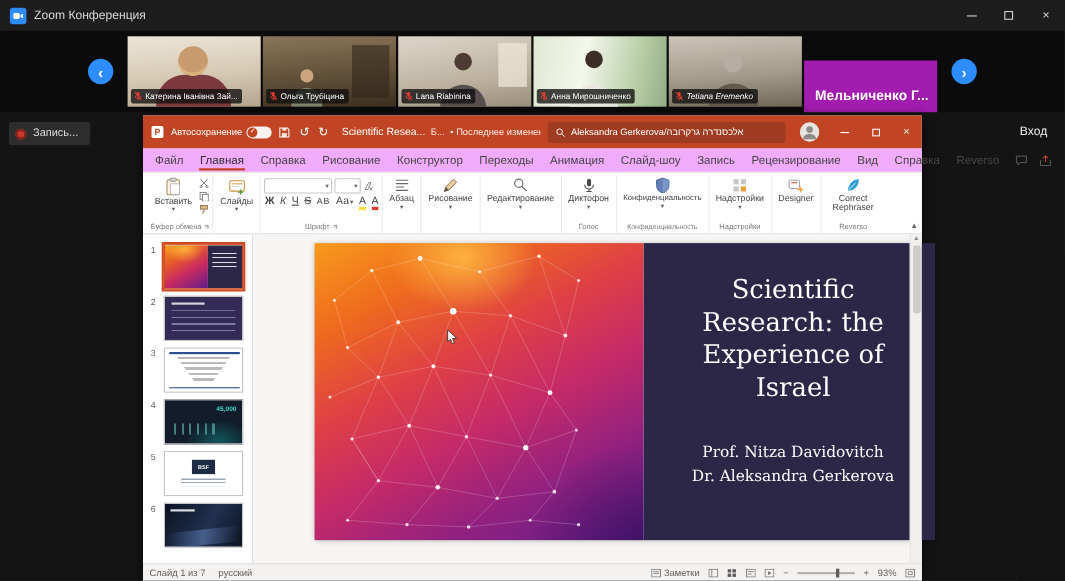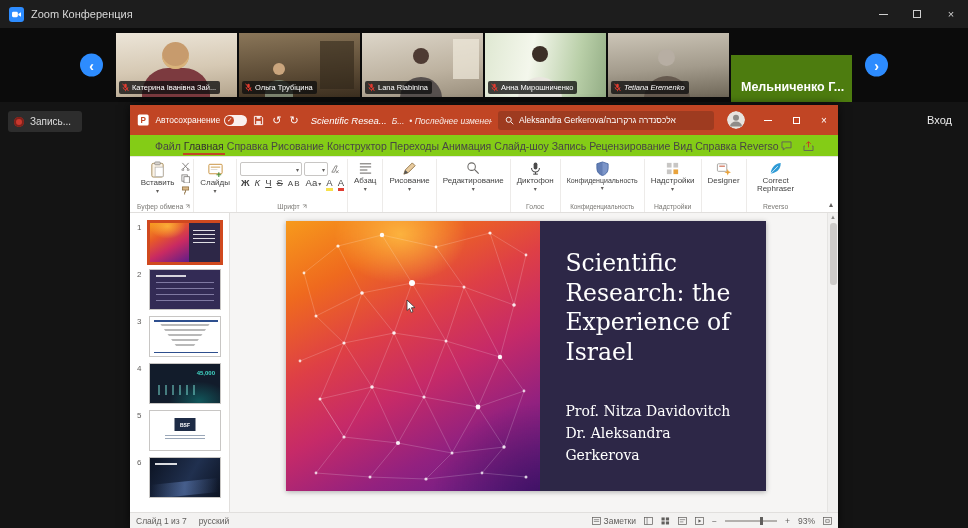--- a/index.html
+++ b/index.html
@@ -31,49 +31,49 @@
   .t3 { background:linear-gradient(170deg,#ddd6c9 0%,#bdb2a0 60%,#998e7c 100%); }
   .t3::after { content:""; position:absolute; right:4px; top:6px; width:26px; height:40px; background:#efe9dc; opacity:.7; }
   .t3 .head  { width:16px;height:16px; left:51px; top:15px; background:#4e3b33; }
   .t3 .torso { width:42px;height:22px; left:38px; bottom:-2px; background:#57504e; }
   .t4 { background:linear-gradient(100deg,#dfe8d2 0%,#f4f7ec 38%,#b9cfa8 75%,#93ad85 100%); }
   .t4 .head  { width:16px;height:16px; left:47px; top:13px; background:#3c2f27; }
   .t4 .torso { width:44px;height:22px; left:33px; bottom:-2px; background:#e9e6df; }
   .t5 { background:linear-gradient(175deg,#ccc5b7 0%,#a39b8c 55%,#6f6758 100%);font-style:italic; }
   .t5 .head  { width:17px;height:17px; left:50px; top:16px; background:#b7aea3; }
   .t5 .torso { width:46px;height:23px; left:36px; bottom:-2px; background:#65594e; }
-  .t6 { background:#4d7c0f;margin-top:44px; }
+  .t6 { background:#a21caf;margin-top:44px; }
   .bigname { position:absolute; left:10px; top:50%; transform:translateY(-50%); color:#fff; font-size:12.5px; font-weight:bold; white-space:nowrap; }
   .nav-arrow { position:absolute; top:50%; transform:translateY(-50%); width:23px; height:23px; border-radius:50%; background:#2D8CFF; color:#fff; display:flex; align-items:center; justify-content:center; font-size:14px; font-weight:bold; border:none; line-height:1; }
   .nav-arrow.left { left:80px; } .nav-arrow.right { right:80px; }
 
   
   .stage { position:relative; height:426px; background:#141414; }
   .record-pill { position:absolute; left:8px; top:9px; height:21px; background:#2d2d2d; border-radius:3px; display:flex; align-items:center; gap:6px; padding:0 11px 0 6px; color:#dedede; font-size:10px; }
   .record-dot { width:10px; height:10px; border-radius:50%; background:#c8382e; box-shadow:inset 0 0 0 2px #7e211a; }
   .login-label { position:absolute; right:16px; top:12px; color:#ececec; font-size:11px; }
 
   
   .ppt { position:absolute; left:130px; top:3px; width:708px; height:423px; background:#fff; display:flex; flex-direction:column; box-shadow:0 0 10px rgba(0,0,0,.65); }
 
   .ppt-titlebar { height:30px; background:#C14524; display:flex; align-items:center; gap:6px; padding:0 0 0 7px; color:#fff; flex:0 0 auto; }
   .autosave { display:flex; align-items:center; gap:4px; font-size:8.5px; white-space:nowrap; }
   .toggle { width:23px; height:11px; border-radius:6px; background:rgba(255,255,255,.92); position:relative; }
   .knob { position:absolute; left:1px; top:1px; width:9px; height:9px; border-radius:50%; background:#C14524; color:#fff; font-size:6.5px; display:flex; align-items:center; justify-content:center; line-height:1; }
   .qat { display:flex; gap:8px; align-items:center; font-size:11px; }
-  .doc-title { font-size:9.5px; display:flex; align-items:flex-end; gap:5px; margin-left:6px; white-space:nowrap; overflow:hidden;font-style:italic; }
+  .doc-title { font-size:9.5px; display:flex; align-items:flex-start; gap:5px; margin-left:6px; white-space:nowrap; overflow:hidden; }
   .doc-sub { font-size:8.5px; opacity:.88; }
   .search-box { margin-left:auto; width:216px; height:19px; background:#9E3B20; border-radius:3px; display:flex; align-items:center; gap:5px; padding:0 7px; color:#fff; font-size:8.5px; flex:0 0 auto; overflow:hidden; white-space:nowrap; }
   .avatar { width:18px; height:18px; border-radius:50%; overflow:hidden; margin:0 3px 0 7px; flex:0 0 auto; }
   .ppt-win-controls { display:flex; height:30px; flex:0 0 auto; }
   .ppt-win-btn { width:28px; display:flex; align-items:center; justify-content:center; color:#fff; font-size:10px; }
   .pminbar { width:8px; height:1px; background:#fff; display:inline-block; }
   .pmaxbox { width:7px; height:7px; border:1px solid #fff; display:inline-block; }
 
-  .menubar { height:22px; background:#84cc16; border-bottom:1px solid #E6E4E2; display:flex; align-items:center; gap:1px; padding:0 24px; font-size:10.5px; color:#484644; flex:0 0 auto; }
+  .menubar { height:22px; background:#f0abfc; border-bottom:1px solid #E6E4E2; display:flex; align-items:center; gap:13px; padding:0 10px; font-size:10.5px; color:#484644; flex:0 0 auto; }
   .tab { padding:3px 1px; white-space:nowrap; }
   .tab.active { box-shadow:inset 0 -2px 0 #C14524; color:#33312f; }
   .menubar-right { margin-left:auto; display:flex; gap:11px; align-items:center; }
 
   .ribbon { height:56px; background:#fff; border-bottom:1px solid #E1DFDD; display:flex; padding:2px 2px 0 4px; position:relative; overflow:hidden; flex:0 0 auto; }
   .rgroup { display:flex; flex-direction:column; align-items:center; padding:0 3px; border-right:1px solid #EDEBE9; }
   .controls { flex:1; display:flex; align-items:flex-start; gap:3px; }
   .glabel { font-size:6.8px; color:#7A7874; padding:1px 0 2px; display:flex; align-items:center; gap:2px; white-space:nowrap; }
   .bigbtn,.colbtn { display:flex; flex-direction:column; align-items:center; gap:1px; font-size:8px; color:#444; padding:2px 3px; text-align:center; line-height:1.05; }
   .dd { font-size:6px; color:#605E5C; line-height:1; }
@@ -120,21 +120,21 @@
   .th5 { background:#fff; }
   .bsf-box { position:absolute; left:50%; top:7px; transform:translateX(-50%); width:21px; height:13px; background:#1d2b45; color:#fff; font-size:5px; font-weight:bold; display:flex; align-items:center; justify-content:center; }
   .th5::after { content:""; position:absolute; left:22%; bottom:8px; width:56%; height:7px;
       background:repeating-linear-gradient(180deg,#9aa7b8 0 1px, transparent 1px 3.5px); }
   .th6 { background:linear-gradient(120deg,#0c1322 0%,#20304f 55%,#0c1322 100%); }
   .th6::before { content:""; position:absolute; left:5px; top:5px; width:22px; height:1.5px; background:rgba(255,255,255,.85); }
   .th6::after { content:""; position:absolute; left:-8px; bottom:2px; width:95px; height:14px;
       background:linear-gradient(95deg, transparent 10%, rgba(140,180,255,.35) 45%, transparent 80%); transform:rotate(-6deg); }
 
   .canvas { flex:1; position:relative; min-width:0; }
-  .slide { position:absolute; left:56px; top:8px; width:480px; height:270px; display:flex; box-shadow:0 1px 5px rgba(0,0,0,.3); }
+  .slide { position:absolute; left:56px; top:8px; width:564px; height:270px; display:flex; box-shadow:0 1px 5px rgba(0,0,0,.3);text-align:center; }
   .slide-art { width:53%; position:relative; overflow:hidden;
       background:radial-gradient(95px 70px at 45% 5%, rgba(255,195,70,.8), rgba(255,195,70,0) 70%),
                  radial-gradient(150px 130px at 100% 102%, rgba(35,8,70,.55), transparent 72%),
                  linear-gradient(152deg,#f79a1c 0%,#ef6a1e 20%,#de3f46 40%,#c62a68 58%,#93217f 77%,#5f1d8a 100%); }
   .slide-art svg { position:absolute; left:0; top:0; }
   .mouse-cursor { position:absolute; left:120px; top:78px; }
   .slide-panel { width:47%; background:#2D2747; color:#fff; padding:28px 18px 0 25px; }
   .slide-title { font-family:"DejaVu Serif", serif; font-size:23.5px; line-height:1.26; font-weight:500; }
   .slide-authors { margin-top:34px; font-family:"DejaVu Serif", serif; font-size:14px; line-height:1.55; }
 

